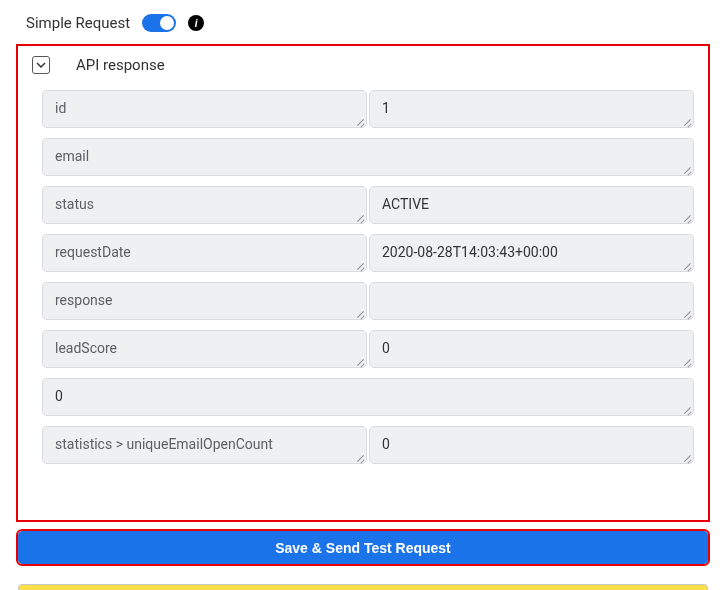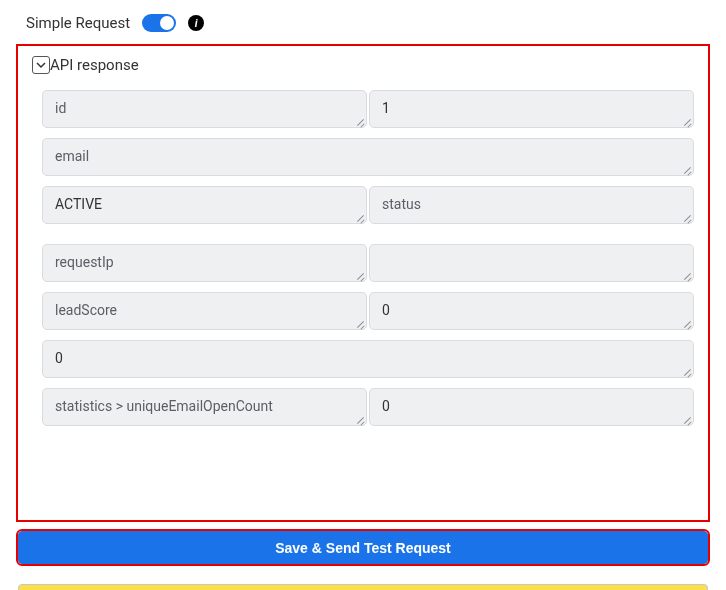--- a/index.html
+++ b/index.html
@@ -55,21 +55,21 @@
       border: 2px solid #e80000;
       margin: 0 8px;
       padding-top: 10px;
       position: relative;
       height: 478px;
       overflow: hidden;
     }
     .api-header {
       display: flex;
       align-items: flex-start;
-      gap: 0;
+      gap: 26px;
       padding: 0 14px 4px 14px;
     }
     .chevron-btn {
       width: 18px;
       height: 18px;
       border: 1px solid #555;
       border-radius: 3px;
       display: flex;
       align-items: center;
       justify-content: center;
@@ -179,27 +179,29 @@
   <div class="rows">
 
     <div class="row">
       <div class="cell"><span class="txt">id</span><span class="resize-handle"></span></div>
       <div class="cell value"><span class="txt">1</span><span class="resize-handle"></span></div>
     </div>
     <div class="row">
       <div class="cell"><span class="txt">email</span><span class="resize-handle"></span></div>
     </div>
     <div class="row">
+      <div class="cell"><span class="txt">status</span><span class="resize-handle"></span></div>
       <div class="cell value"><span class="txt">ACTIVE</span><span class="resize-handle"></span></div>
-      <div class="cell"><span class="txt">status</span><span class="resize-handle"></span></div>
-    </div>
-    <div class="row">
-    </div>
-    <div class="row">
-      <div class="cell"><span class="txt">requestIp</span><span class="resize-handle"></span></div>
+    </div>
+    <div class="row">
+      <div class="cell"><span class="txt">requestDate</span><span class="resize-handle"></span></div>
+      <div class="cell value"><span class="txt">2020-08-28T14:03:43+00:00</span><span class="resize-handle"></span></div>
+    </div>
+    <div class="row">
+      <div class="cell"><span class="txt">response</span><span class="resize-handle"></span></div>
       <div class="cell value"><span class="txt"></span><span class="resize-handle"></span></div>
     </div>
     <div class="row">
       <div class="cell"><span class="txt">leadScore</span><span class="resize-handle"></span></div>
       <div class="cell value"><span class="txt">0</span><span class="resize-handle"></span></div>
     </div>
     <div class="row">
       <div class="cell value"><span class="txt">0</span><span class="resize-handle"></span></div>
     </div>
     <div class="row">

